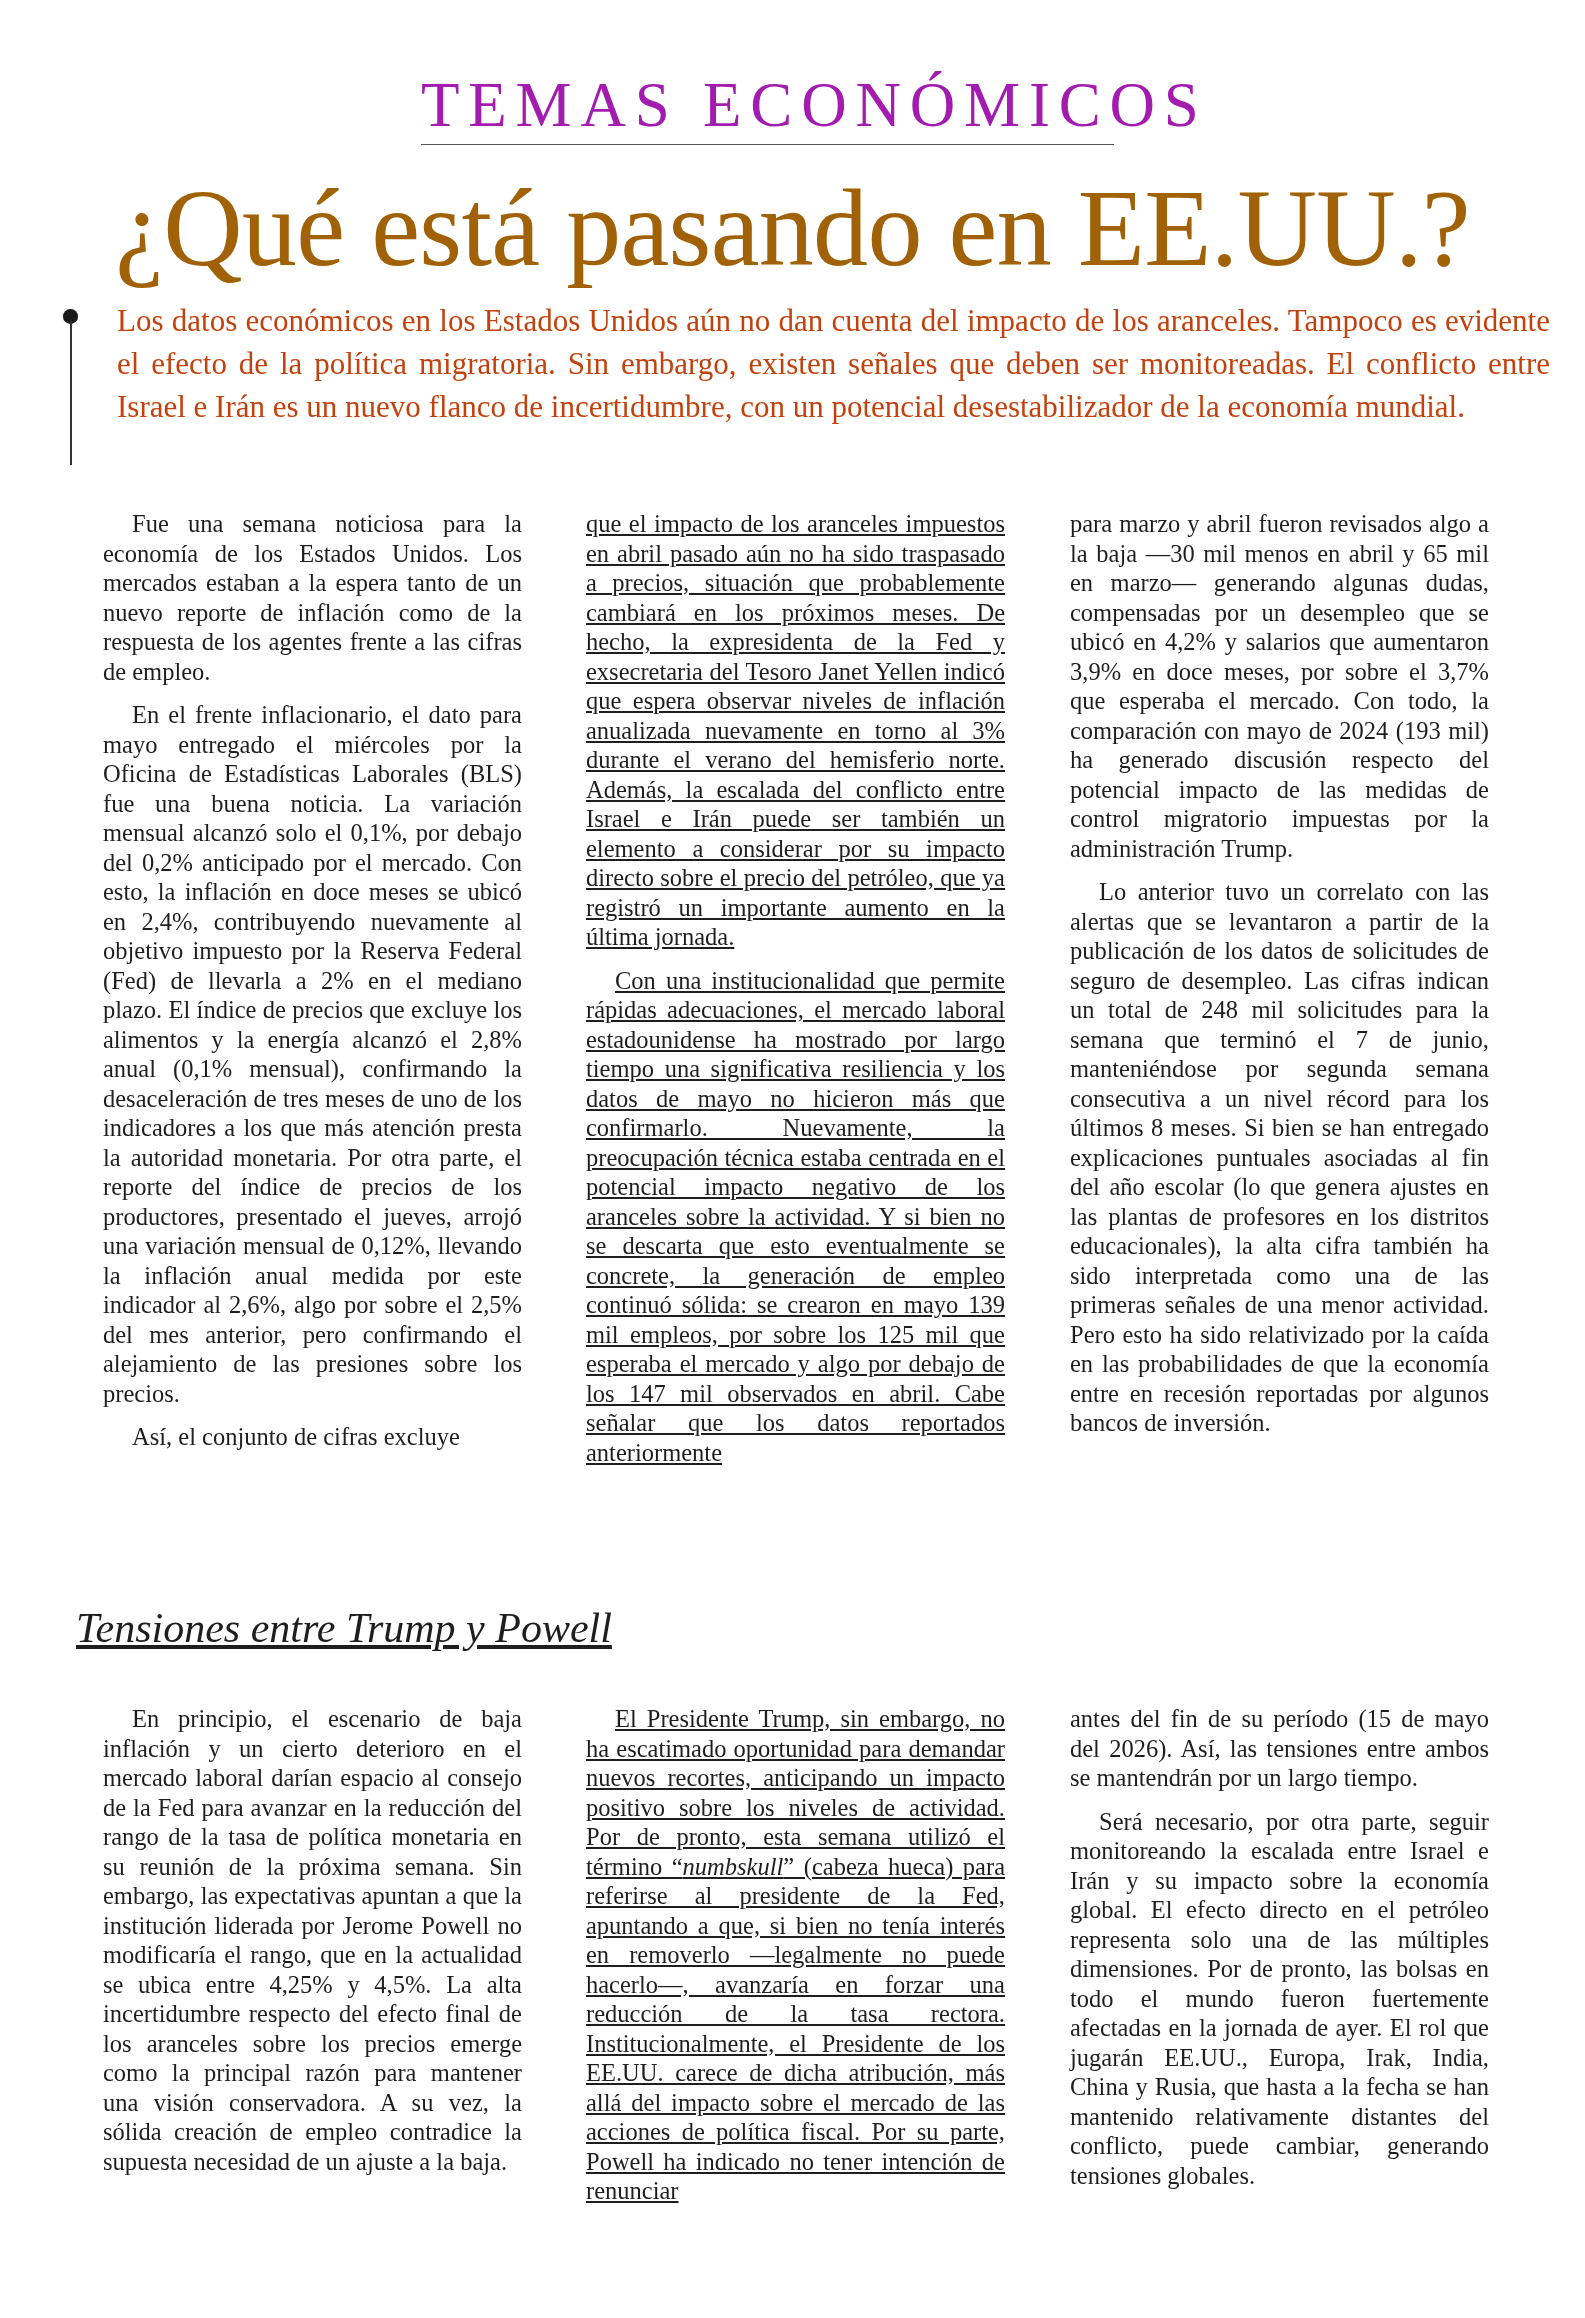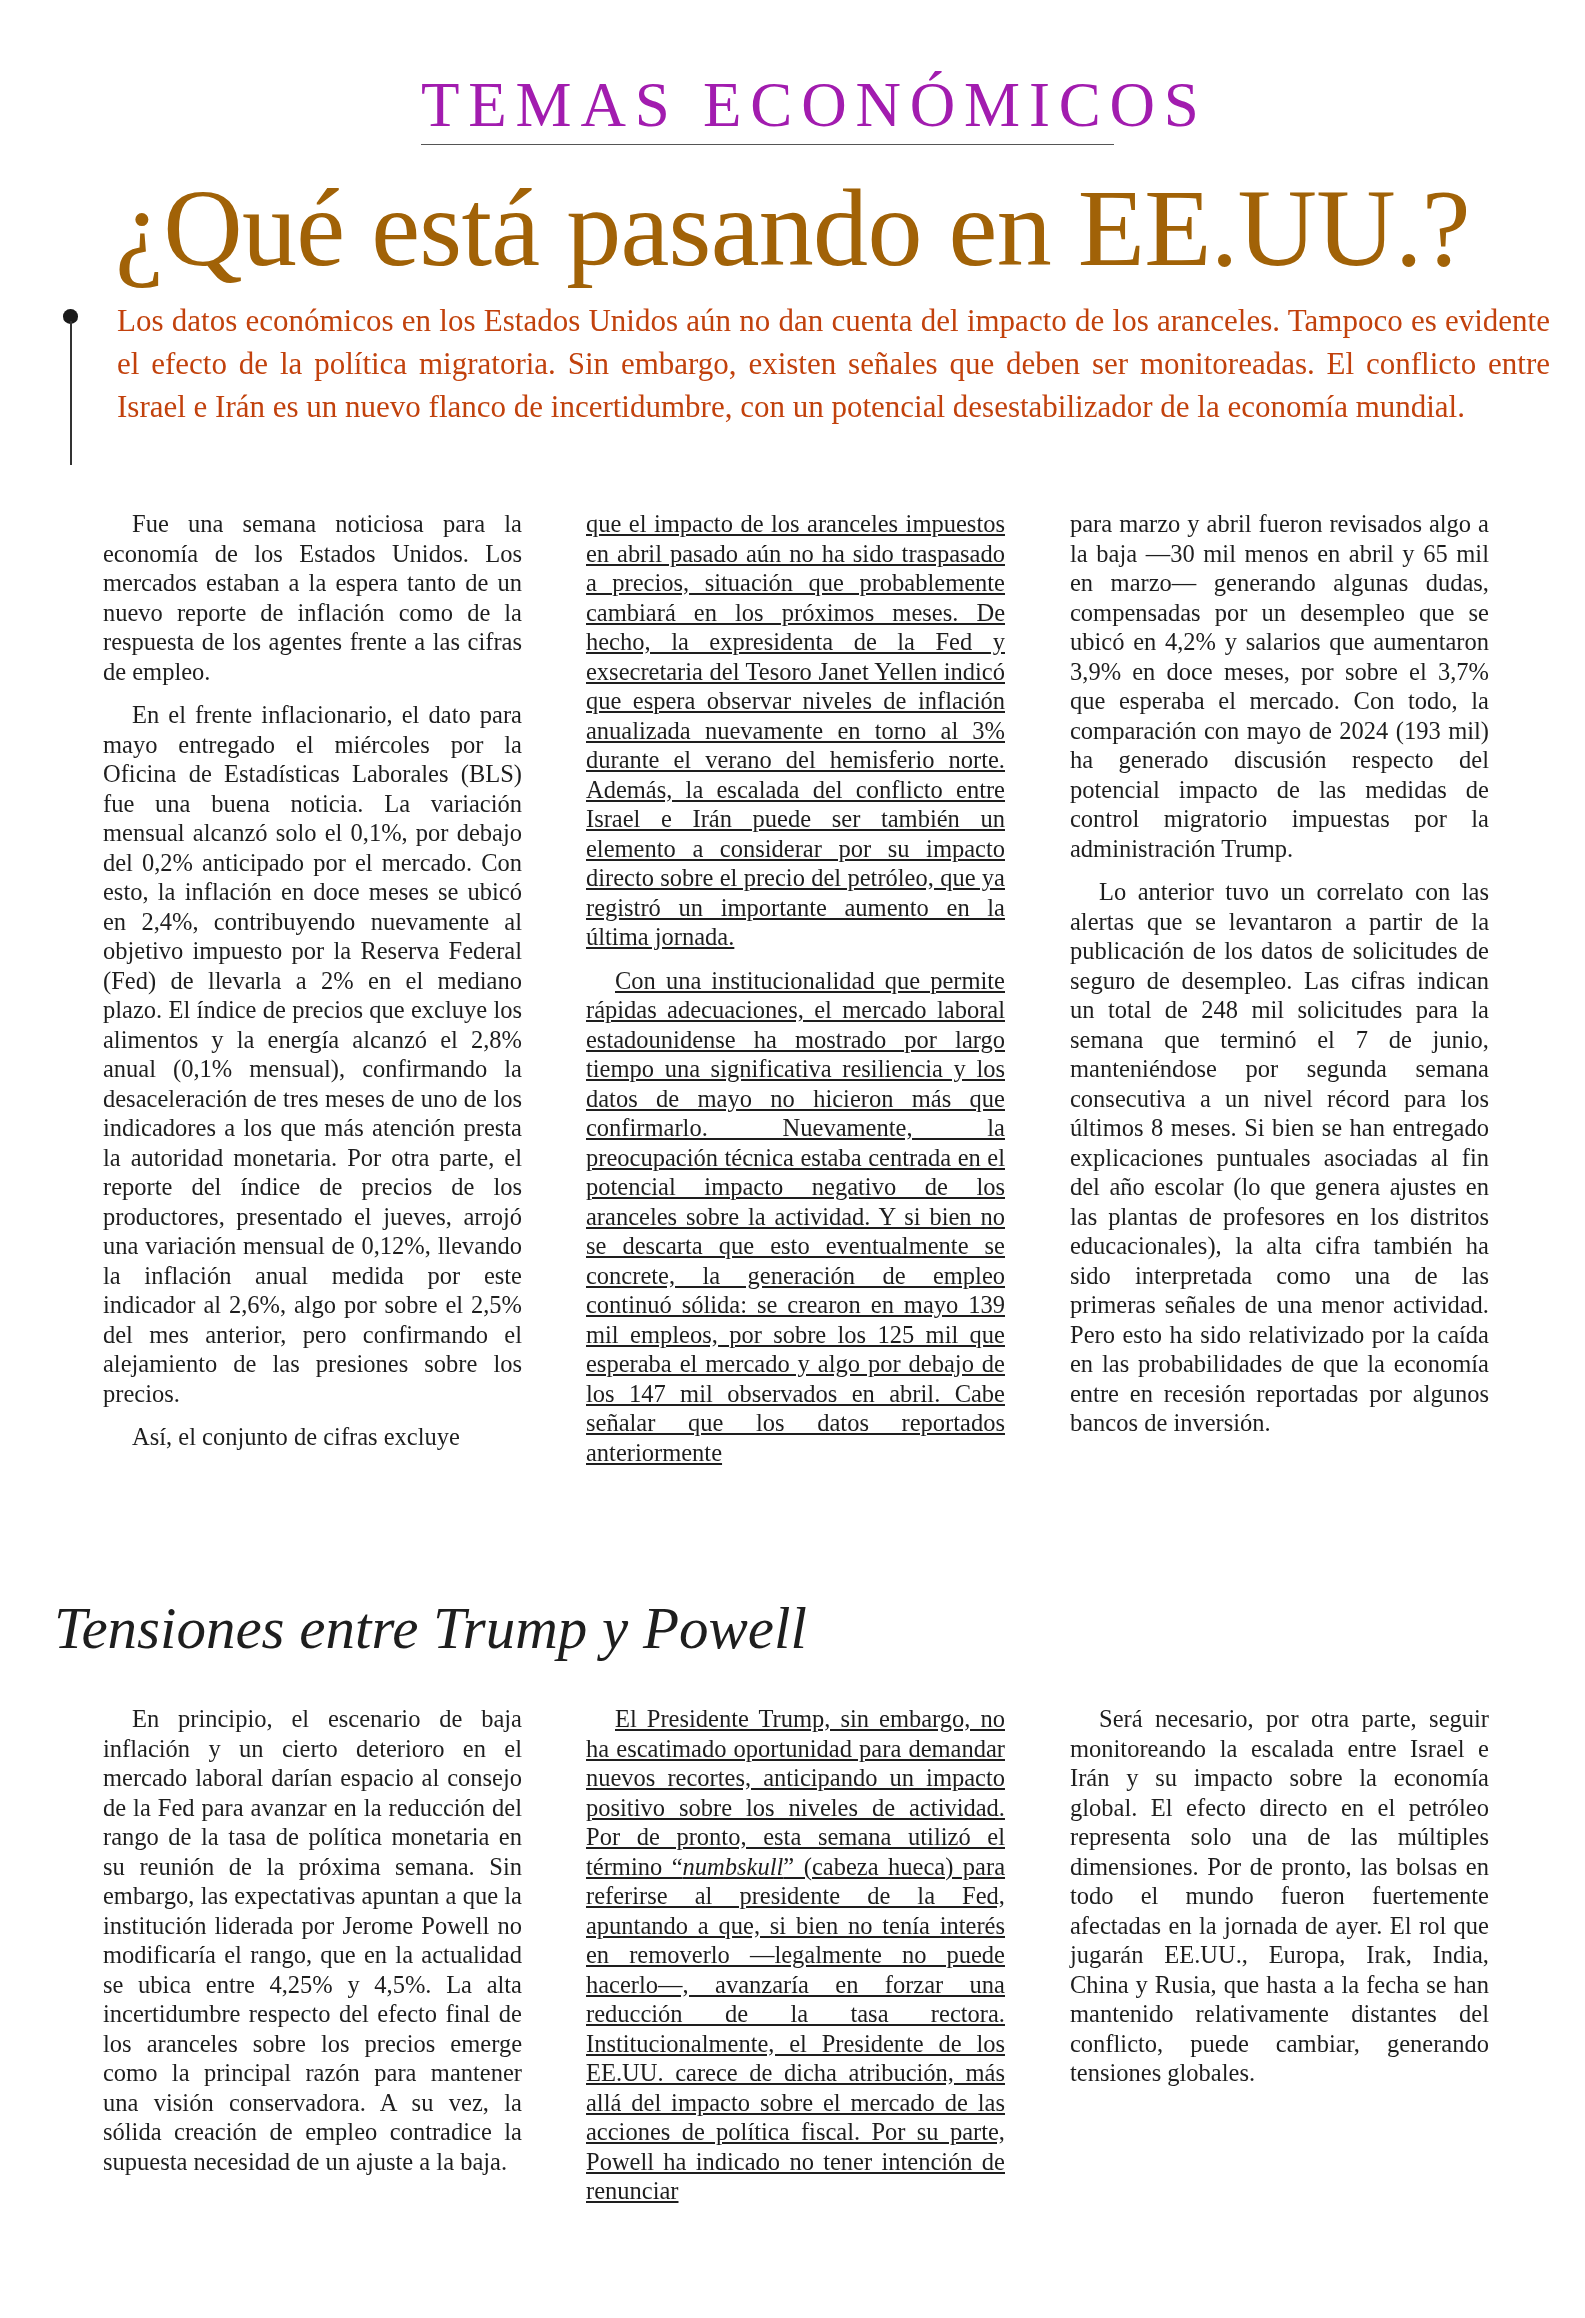--- a/index.html
+++ b/index.html
@@ -89,27 +89,28 @@
     .column p.cont {
       text-indent: 0;
     }
     .col1 { left: 89px; }
     .col2 { left: 572px; text-decoration: underline; }
     .col3 { left: 1056px; }
     .top-cols { top: 495px; height: 1055px; }
     .bot-cols { top: 1690px; height: 484px; }
     .subhead {
       position: absolute;
-      left: 54px;
+      left: 76px;
       top: 1595px;
-      font-size: 59px;
+      font-size: 42px;
       line-height: 66px;
       font-style: italic;
       color: #1e1e1e;
       white-space: nowrap;
+      text-decoration: underline;
     }
     em.term {
       font-style: italic;
     }
   </style>
 </head>
 <body>
 
 <div class="section-header">
   <div class="section-label">TEMAS ECONÓMICOS</div>
@@ -142,15 +143,16 @@
 
 <div class="column col1 bot-cols">
   <p>En principio, el escenario de baja inflación y un cierto deterioro en el mercado laboral darían espacio al consejo de la Fed para avanzar en la reducción del rango de la tasa de política monetaria en su reunión de la próxima semana. Sin embargo, las expectativas apuntan a que la institución liderada por Jerome Powell no modificaría el rango, que en la actualidad se ubica entre 4,25% y 4,5%. La alta incertidumbre respecto del efecto final de los aranceles sobre los precios emerge como la principal razón para mantener una visión conservadora. A su vez, la sólida creación de empleo contradice la supuesta necesidad de un ajuste a la baja.</p>
 </div>
 
 <div class="column col2 bot-cols">
   <p><span>El Presidente Trump, sin embargo, no ha escatimado oportunidad para demandar nuevos recortes, anticipando un impacto positivo sobre los niveles de actividad. Por de pronto, esta semana utilizó el término “</span><em class="term">numbskull</em><span>” (cabeza hueca) para referirse al presidente de la Fed, apuntando a que, si bien no tenía interés en removerlo —legalmente no puede hacerlo—, avanzaría en forzar una reducción de la tasa rectora. Institucionalmente, el Presidente de los EE.UU. carece de dicha atribución, más allá del impacto sobre el mercado de las acciones de política fiscal. Por su parte, Powell ha indicado no tener intención de renunciar</span></p>
 </div>
 
 <div class="column col3 bot-cols">
+  <p class="cont">antes del fin de su período (15 de mayo del 2026). Así, las tensiones entre ambos se mantendrán por un largo tiempo.</p>
   <p>Será necesario, por otra parte, seguir monitoreando la escalada entre Israel e Irán y su impacto sobre la economía global. El efecto directo en el petróleo representa solo una de las múltiples dimensiones. Por de pronto, las bolsas en todo el mundo fueron fuertemente afectadas en la jornada de ayer. El rol que jugarán EE.UU., Europa, Irak, India, China y Rusia, que hasta a la fecha se han mantenido relativamente distantes del conflicto, puede cambiar, generando tensiones globales.</p>
 </div>
 
 
 </body></html>

